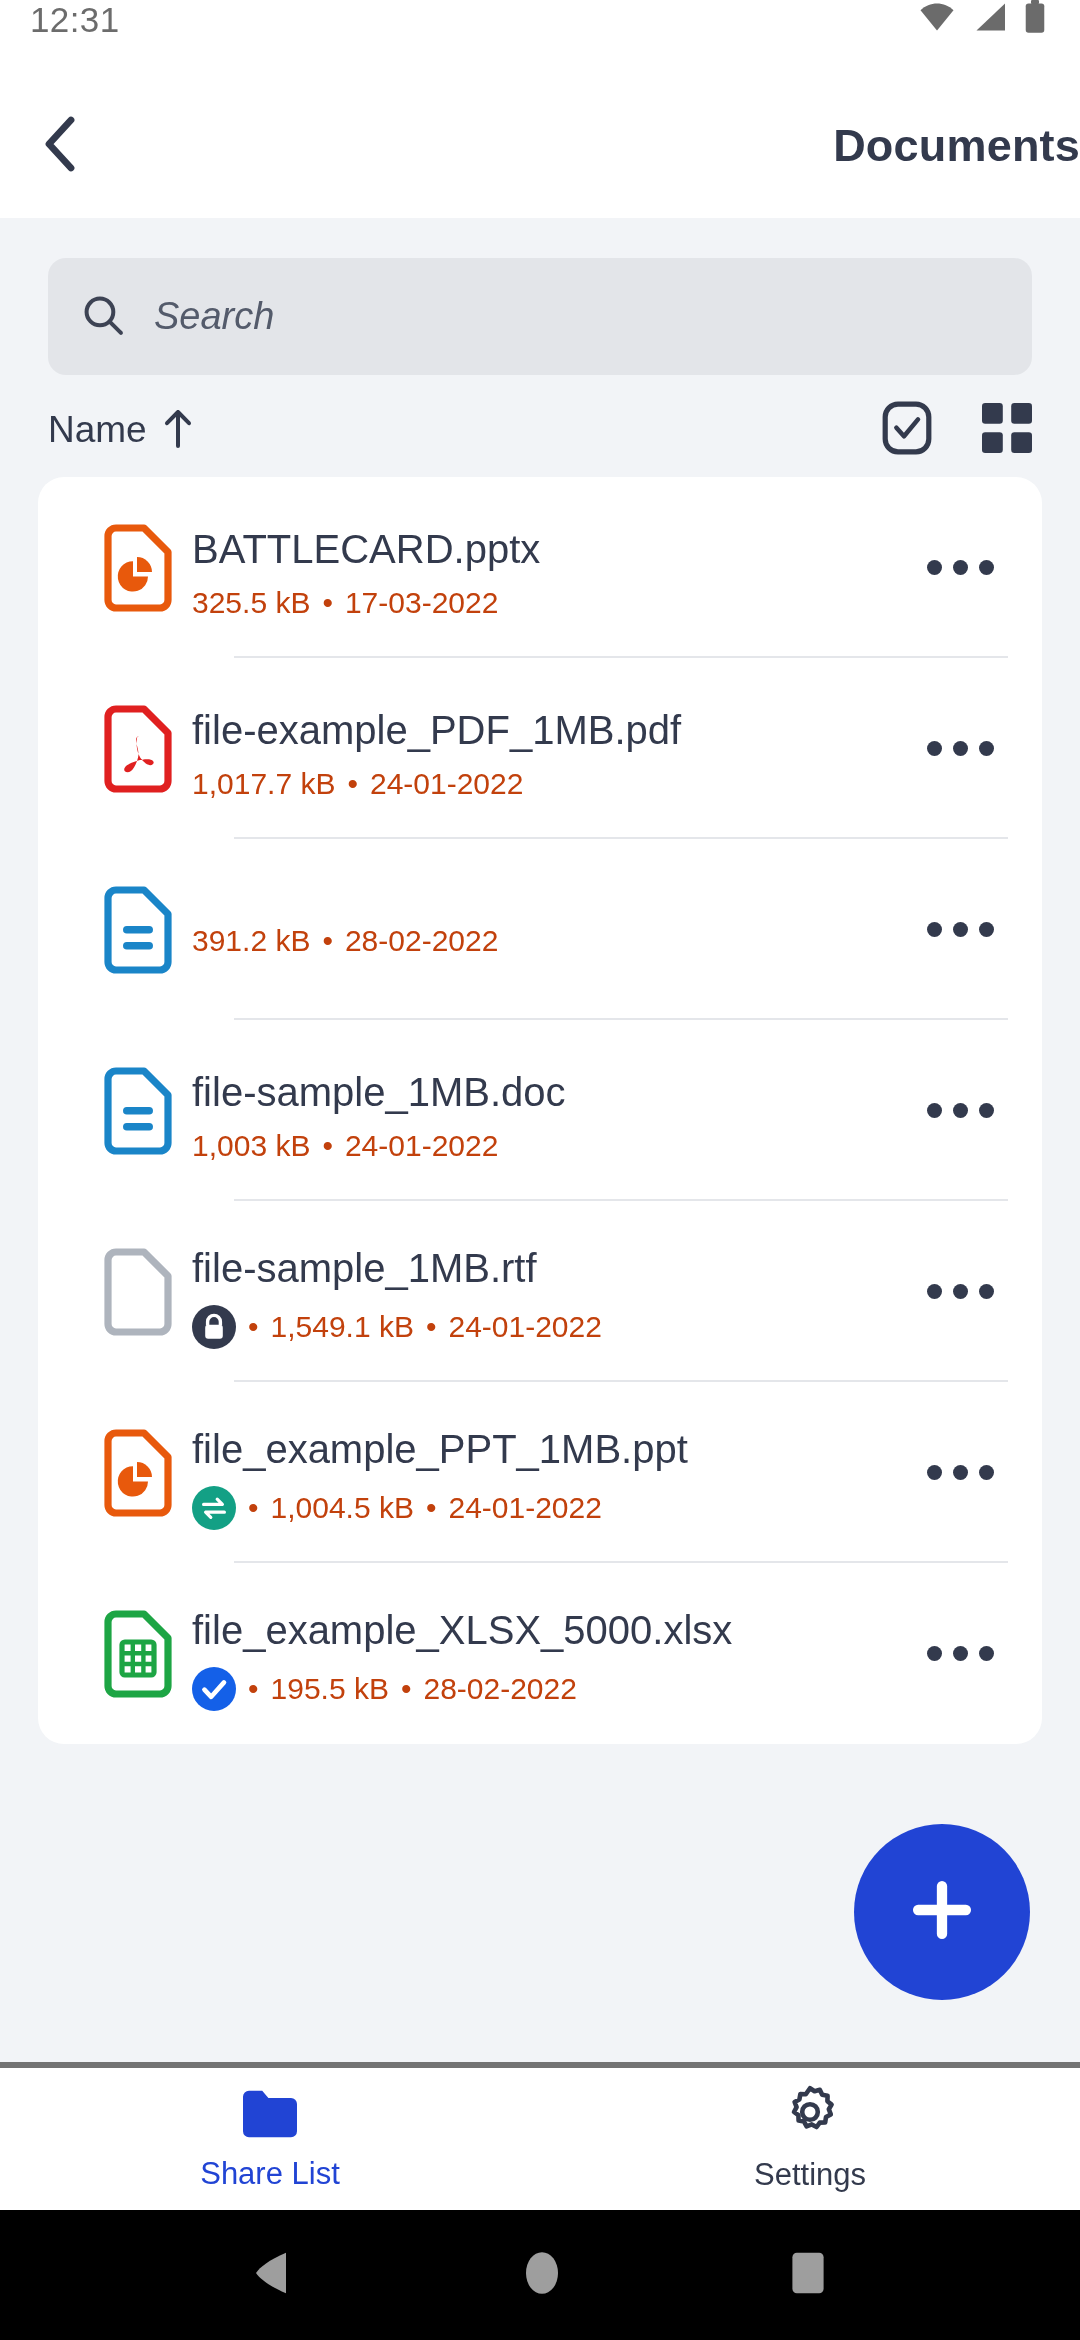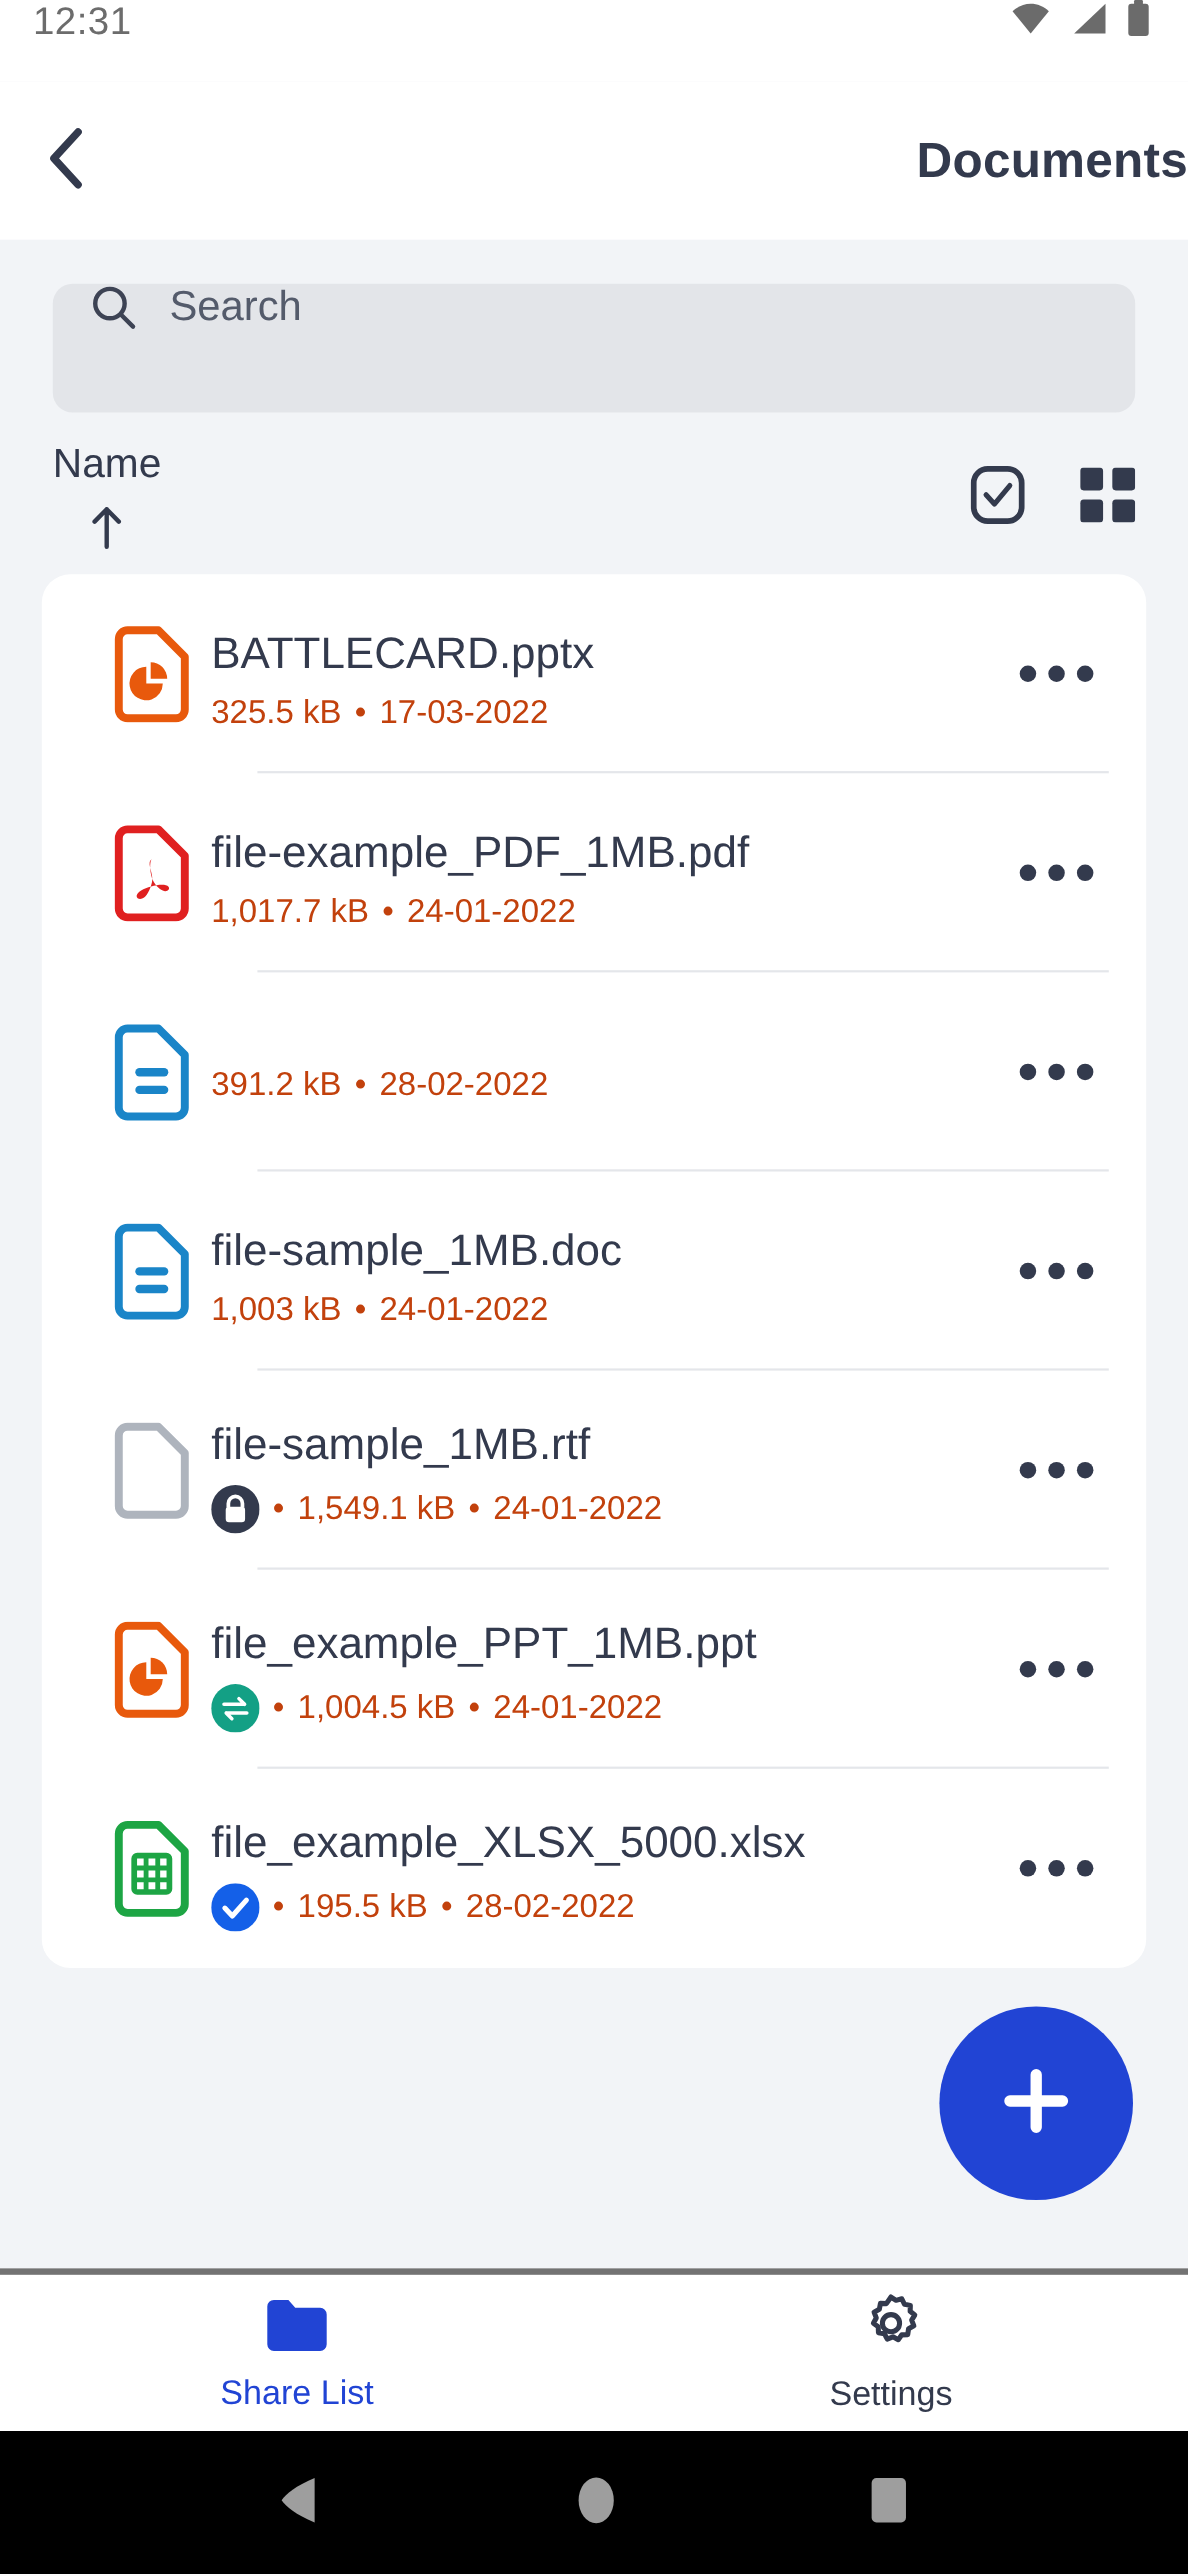--- a/index.html
+++ b/index.html
@@ -33,29 +33,29 @@
     position:absolute; left:0; right:0; text-align:right;
     font-size:45px; font-weight:bold; color:#333A4D; letter-spacing:.2px;
   }
 
   
   .body-area { flex:1 1 auto; background:#F2F4F7; position:relative; overflow:hidden; }
 
   .search-wrap { padding:40px 48px 0 48px; }
   .search-field {
     height:117px; background:#E3E5E9; border-radius:18px;
-    display:flex; padding:0 34px; gap:30px;
+    display:flex; align-items:center; padding:0 34px; gap:30px;font-style:italic;
   }
   .search-placeholder { font-size:38px; color:#545b6b; }
 
   .sortrow {
     display:flex; align-items:center; justify-content:space-between;
     padding:26px 48px 18px 48px;
   }
-  .sort-left { display:flex; align-items:center; gap:16px;flex-direction:column; }
+  .sort-left { display:flex; align-items:center; gap:16px; }
   .sort-label { font-size:37px; color:#333A4D; }
   .sort-icons { display:flex; align-items:center; gap:50px; }
 
   
   .list-card {
     margin:0 38px; background:#ffffff; border-radius:26px;
     overflow:hidden;
   }
   .file-row {
     display:flex; align-items:center; height:181px; padding:0 34px 0 46px;

